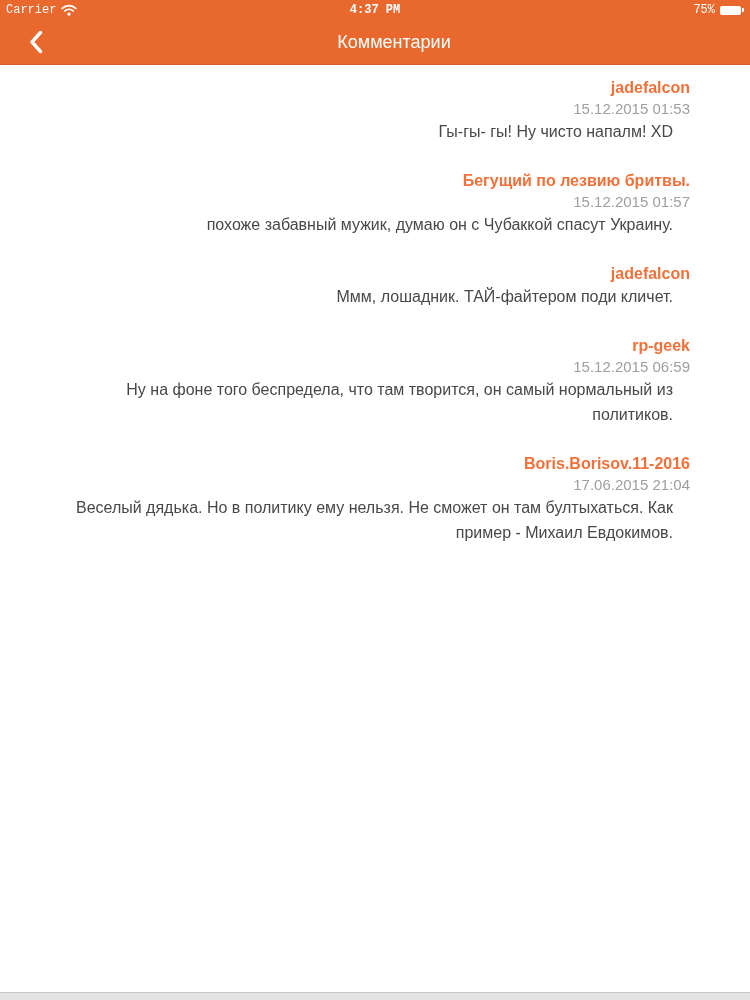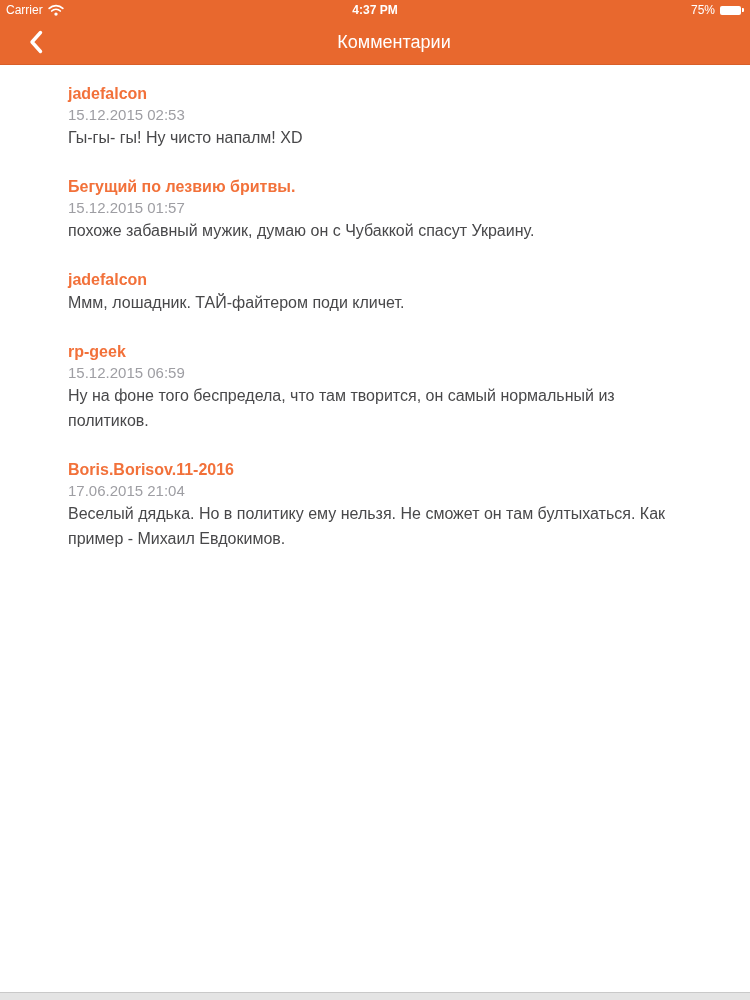--- a/index.html
+++ b/index.html
@@ -22,20 +22,21 @@
     height: 20px;
     background: #e8682e;
     color: #ffffff;
     font-size: 12px;
     display: flex;
     align-items: center;
     justify-content: space-between;
     padding: 0 6px;
     box-sizing: border-box;
     z-index: 3;
+    font-family: Liberation Mono, monospace;
   }
   .sb-left, .sb-right {
     display: flex;
     align-items: center;
     gap: 5px;
   }
   .sb-center {
     position: absolute;
     left: 0; right: 0;
     text-align: center;
@@ -98,22 +99,23 @@
     margin-left: 38px;
   }
   
   .content {
     position: absolute;
     top: 65px;
     left: 0; right: 0;
     bottom: 8px;
     background: #ffffff;
     overflow: hidden;
-    padding: 18px 60px 0 68px;
+    padding: 12px 60px 0 68px;
     box-sizing: border-box;
+    text-align: right;
   }
   .comment {
     margin-bottom: 26px;
   }
   .comment .author {
     color: #f2713a;
     font-size: 16px;
     font-weight: 700;
     line-height: 21px;
     cursor: pointer;
@@ -172,21 +174,21 @@
         <path d="M11.5 2.5 L3 12 L11.5 21.5" stroke="#ffffff" stroke-width="3.4" fill="none" stroke-linecap="round" stroke-linejoin="round"></path>
       </svg>
     </button>
     <div class="nav-title">Комментарии</div>
   </div>
 
   <div class="content">
     <div>
   <div class="comment">
     <div class="author">jadefalcon</div>
-    <div class="timestamp">15.12.2015 02:53</div>
+    <div class="timestamp">15.12.2015 01:53</div>
     <div class="text">Гы-гы- гы! Ну чисто напалм! XD</div>
   </div>
 
   <div class="comment">
     <div class="author">Бегущий по лезвию бритвы.</div>
     <div class="timestamp">15.12.2015 01:57</div>
     <div class="text">похоже забавный мужик, думаю он с Чубаккой спасут Украину.</div>
   </div>
 
   <div class="comment">

